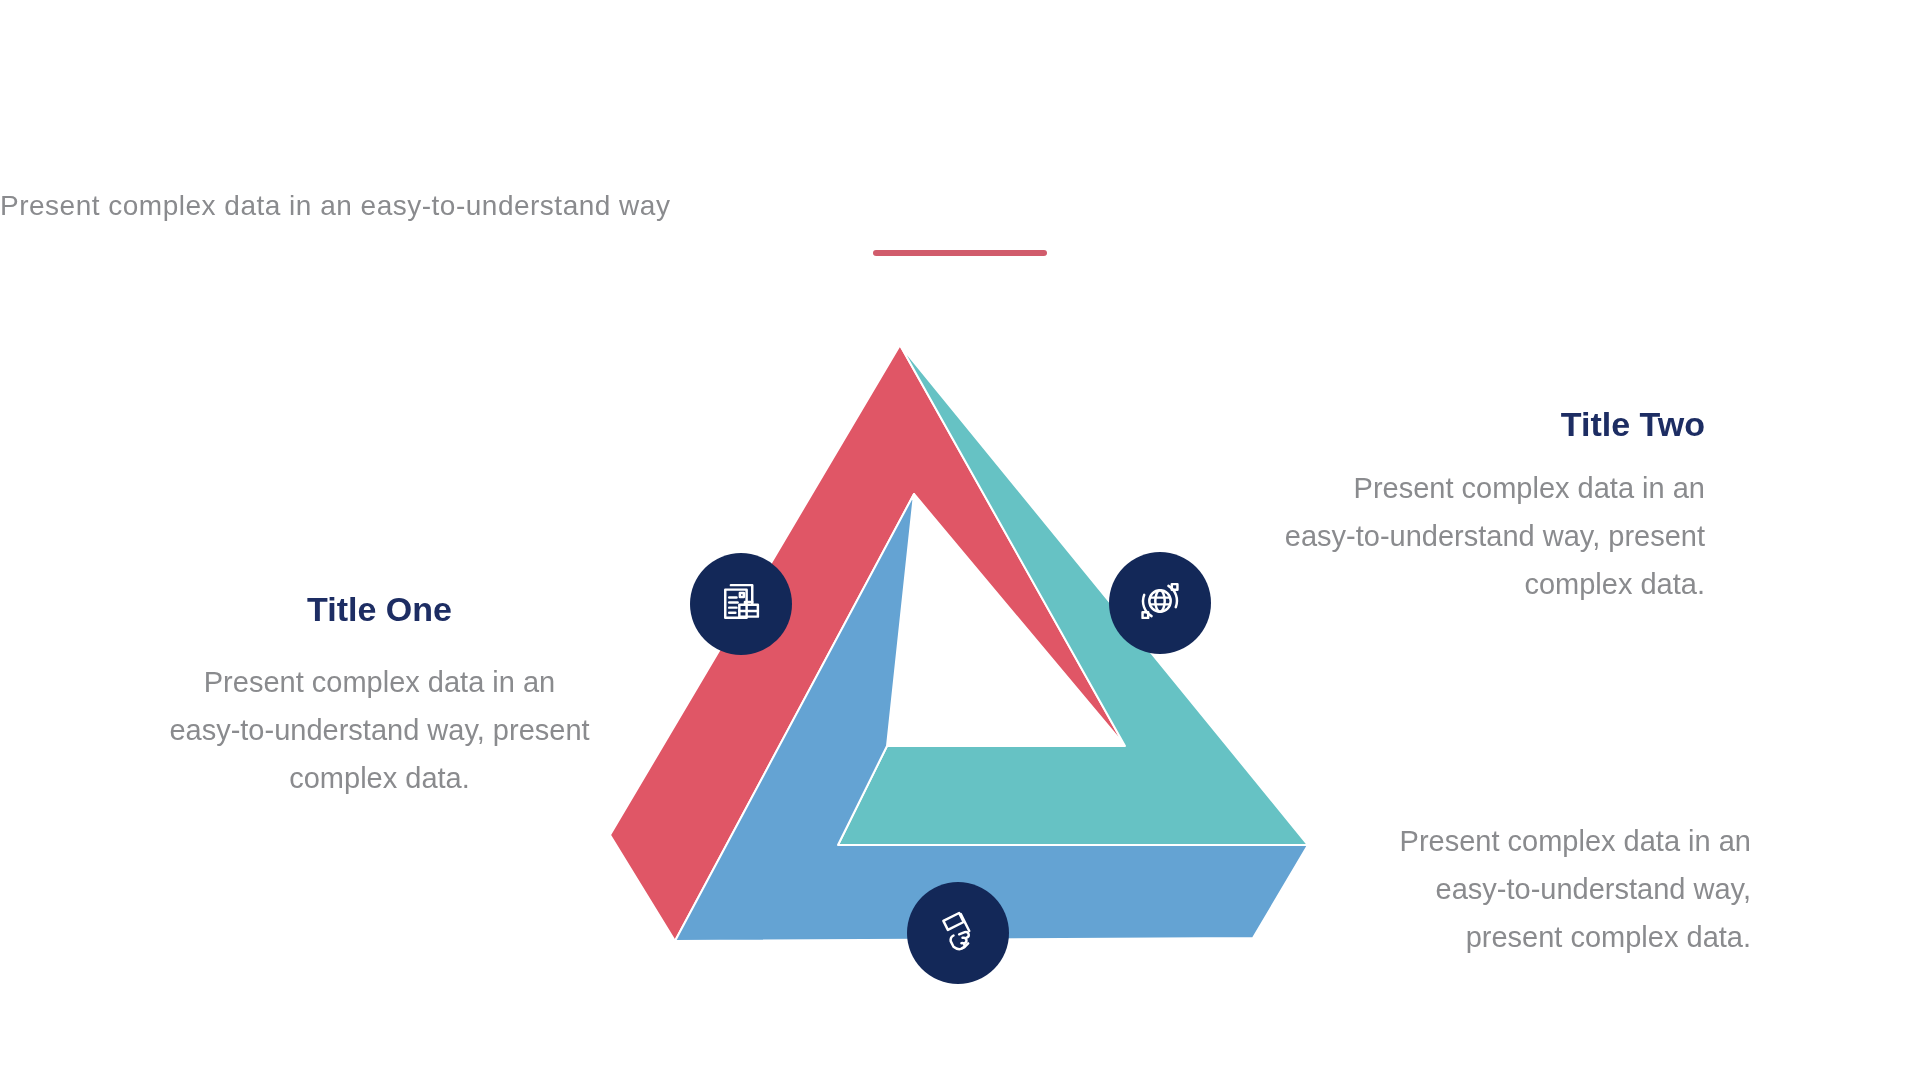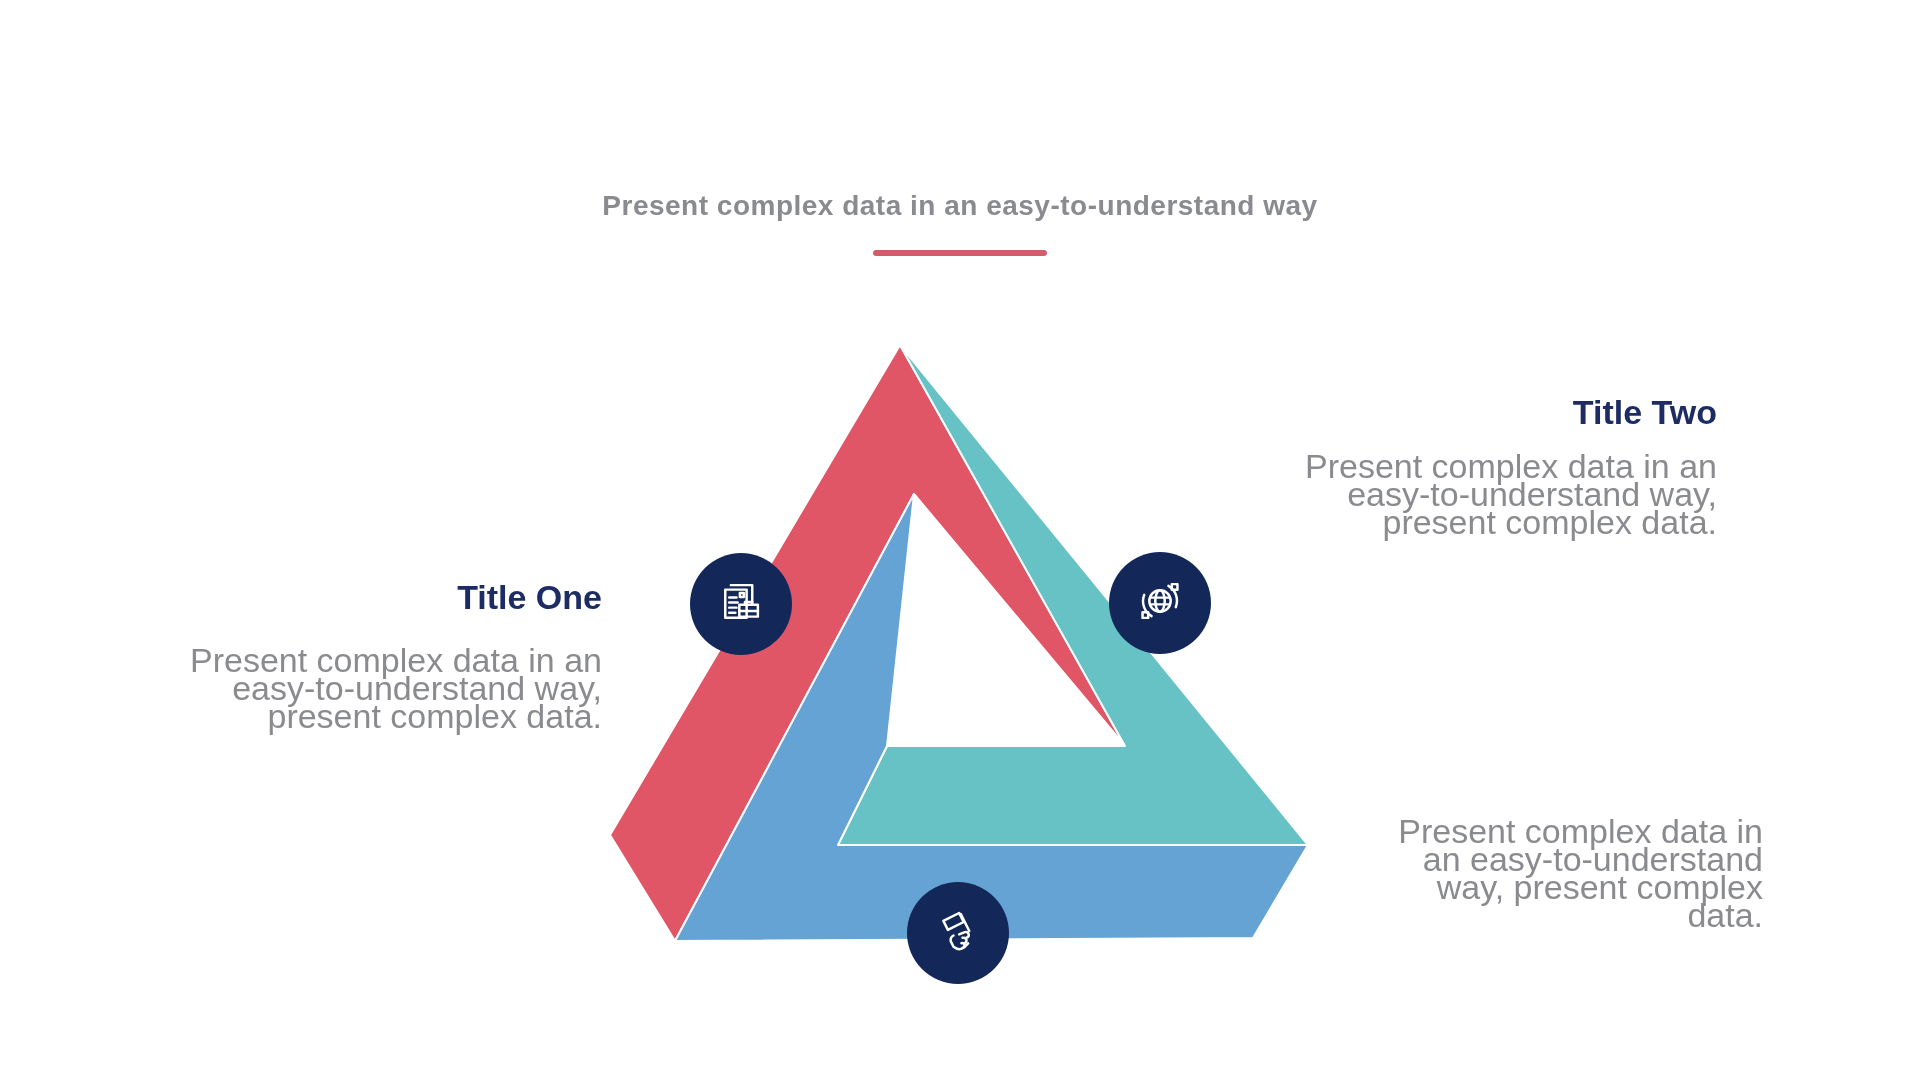--- a/index.html
+++ b/index.html
@@ -2,43 +2,43 @@
 <html style="--red: #e05666; --teal: #66c2c4; --blue: #64a3d3; --navy: #132858; --title-navy: #1d2d63; --gray-text: #8a8b8e; --divider: #d15c6c; --background: #ffffff;"><head>
 <meta charset="utf-8">
 <style>
   html,body{margin:0;padding:0;background:#fff;}
   .slide{position:relative;width:1920px;height:1080px;background:var(--background,#fff);
          font-family:"Liberation Sans",sans-serif;overflow:hidden;}
 
   
   .main-title{position:absolute;top:62px;left:0;right:0;margin:0;text-align:center;
               font-size:76px;font-weight:bold;color:var(--title-navy,#1d2d63);letter-spacing:1px;}
-  .subtitle{position:absolute;top:190px;left:0;right:0;margin:0;text-align:center;
-            font-size:28px;color:var(--gray-text,#8a8b8e);letter-spacing:.5px;font-weight:bold;}
+  .subtitle{position:absolute;top:190px;left:0;right:0;margin:0;
+            font-size:28px;color:var(--gray-text,#8a8b8e);letter-spacing:.5px;}
   .divider{position:absolute;top:250px;left:50%;transform:translateX(-50%);
            width:174px;height:6px;border-radius:3px;background:var(--divider,#d15c6c);}
 
   
   .triangle-svg{position:absolute;left:0;top:0;width:1920px;height:1080px;}
   .triangle-svg polygon{stroke:#ffffff;stroke-width:2;stroke-linejoin:round;}
 
   
   .icon-circle{position:absolute;width:102px;height:102px;border-radius:50%;
                background:var(--navy,#132858);display:flex;align-items:center;justify-content:center;}
   .icon-circle svg{width:54px;height:54px;stroke:#ffffff;fill:none;
                    stroke-width:2.2;stroke-linecap:round;stroke-linejoin:round;}
   .circle-one{left:690px;top:553px;}
   .circle-two{left:1109px;top:552px;}
   .circle-three{left:907px;top:882px;}
 
   
-  .callout h2{margin:0;font-size:34px;font-weight:bold;color:var(--title-navy,#1d2d63);}
-  .callout p{margin:0;font-size:34px;line-height:28px;color:var(--gray-text,#8a8b8e);}
+  .callout h2{margin:12px;font-size:34px;font-weight:bold;color:var(--title-navy,#1d2d63);}
+  .callout p{margin:12px;font-size:29px;line-height:48px;color:var(--gray-text,#8a8b8e);}
   .callout{position:absolute;}
-  .callout-one{left:157px;top:578px;width:445px;text-align:right;}
+  .callout-one{left:157px;top:578px;width:445px;text-align:center;}
   .callout-one p{margin-top:29px;}
   .callout-two{left:1272px;top:393px;width:445px;text-align:right;}
   .callout-two p{margin-top:20px;}
   .callout-three{left:1383px;top:798px;width:380px;text-align:right;}
   .callout-three p{margin-top:19px;}
 </style>
 </head>
 <body>
 
 <div class="slide">

